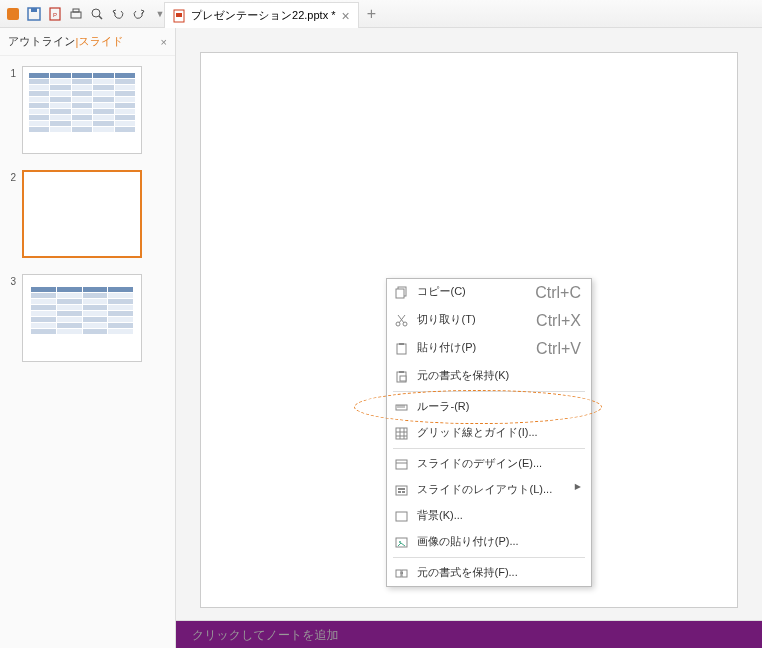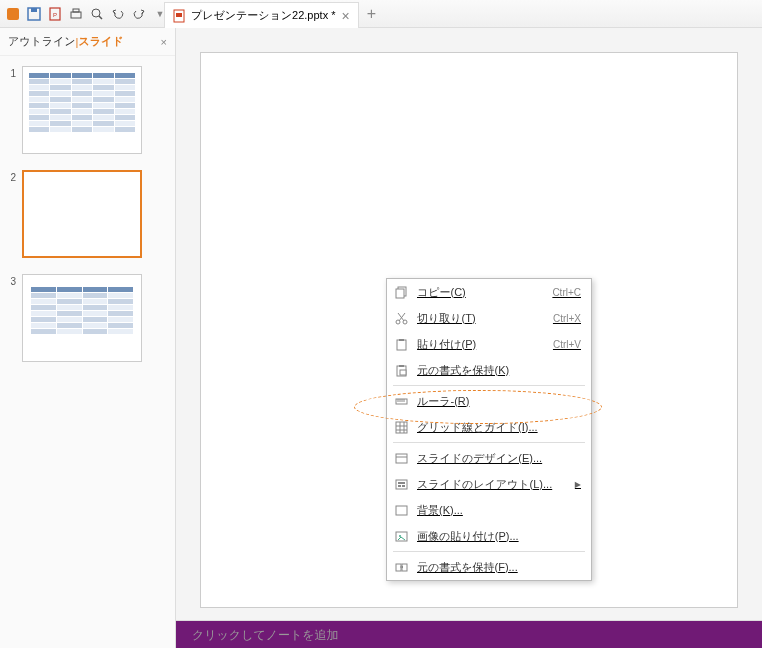--- a/index.html
+++ b/index.html
@@ -52,21 +52,21 @@
       flex-direction: column;
     }
     .side-tabs {
       display: flex;
       align-items: center;
       padding: 6px 8px;
       font-size: 11px;
       border-bottom: 1px solid #eee;
     }
     .side-tabs .tab-outline { color: #333; }
-    .side-tabs .tab-slide { color: #e67e22; font-weight: bold; }
+    .side-tabs .tab-slide { color: #e67e22; font-weight: normal; }
     .side-tabs .tab-close { margin-left: auto; color: #888; cursor: pointer; }
     
     .thumbs { padding: 10px 6px; overflow-y: auto; }
     .thumb-row { display: flex; align-items: flex-start; margin-bottom: 16px; gap: 6px; }
     .thumb-num { font-size: 10px; color: #555; width: 10px; text-align: right; padding-top: 2px; }
     .thumb {
       width: 120px;
       height: 88px;
       background: #fff;
       border: 1px solid #ccc;
@@ -111,29 +111,27 @@
       top: 278px;
       width: 206px;
       background: #fff;
       border: 1px solid #bbb;
       box-shadow: 2px 2px 6px rgba(0,0,0,0.2);
       font-size: 11px;
       z-index: 100;
     }
     .menu-item {
       display: flex;
-      align-items: center;
       padding: 5px 10px 5px 6px;
       cursor: pointer;
       gap: 8px;
-      text-decoration: underline;
     }
     .menu-icon { width: 16px; height: 16px; display: flex; align-items: center; justify-content: center; color: #666; font-size: 11px; }
     .menu-label { flex: 1; color: #333; }
-    .menu-shortcut { color: #888; font-size: 10px; }
+    .menu-shortcut { color: #888; font-size: 16px; }
     .menu-arrow { color: #666; font-size: 8px; }
     .menu-sep { height: 1px; background: #ddd; margin: 2px 6px; }
     
     .ellipse-highlight {
       position: absolute;
       left: 354px;
       top: 390px;
       width: 248px;
       height: 34px;
       border: 1px dashed #e67e22;

